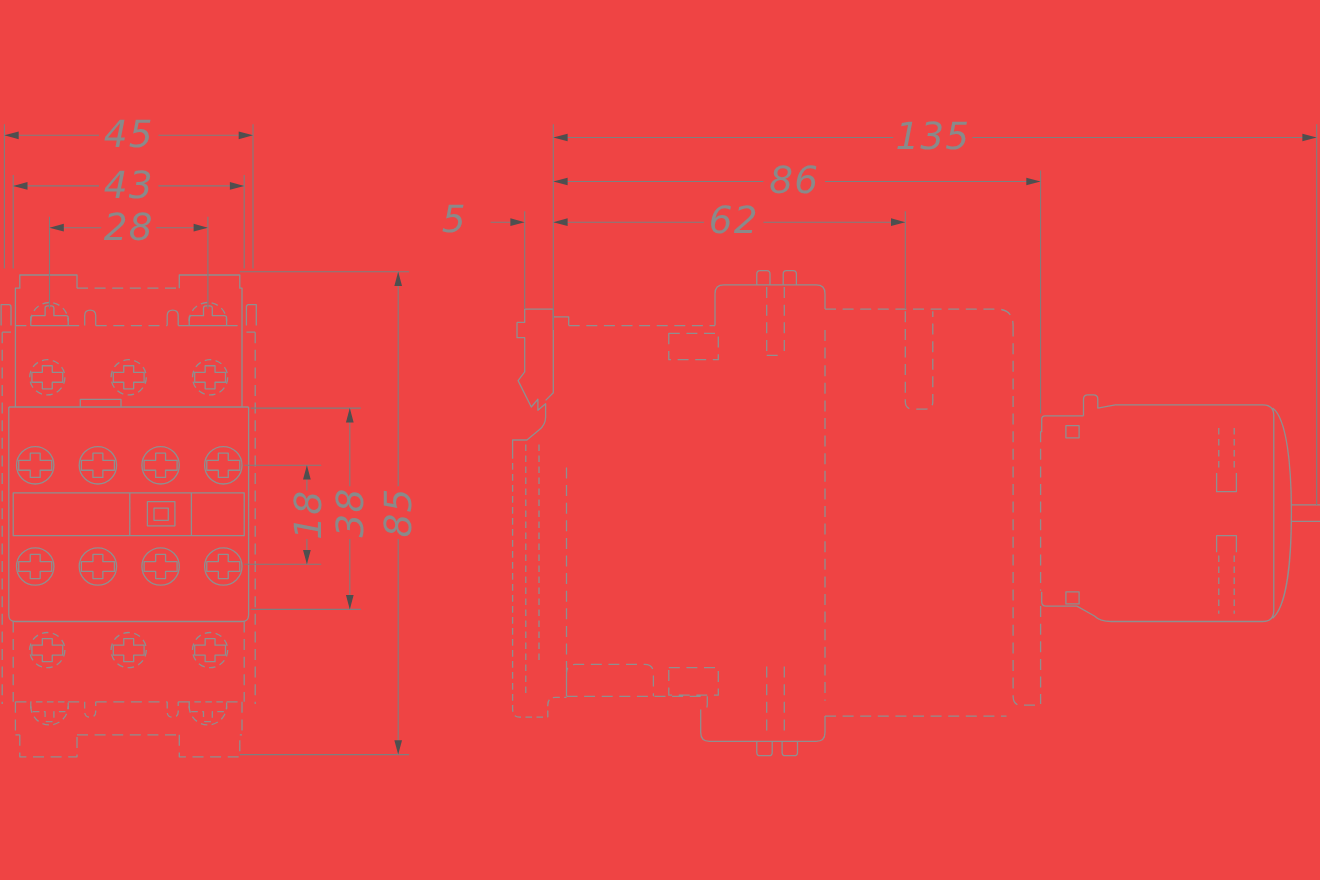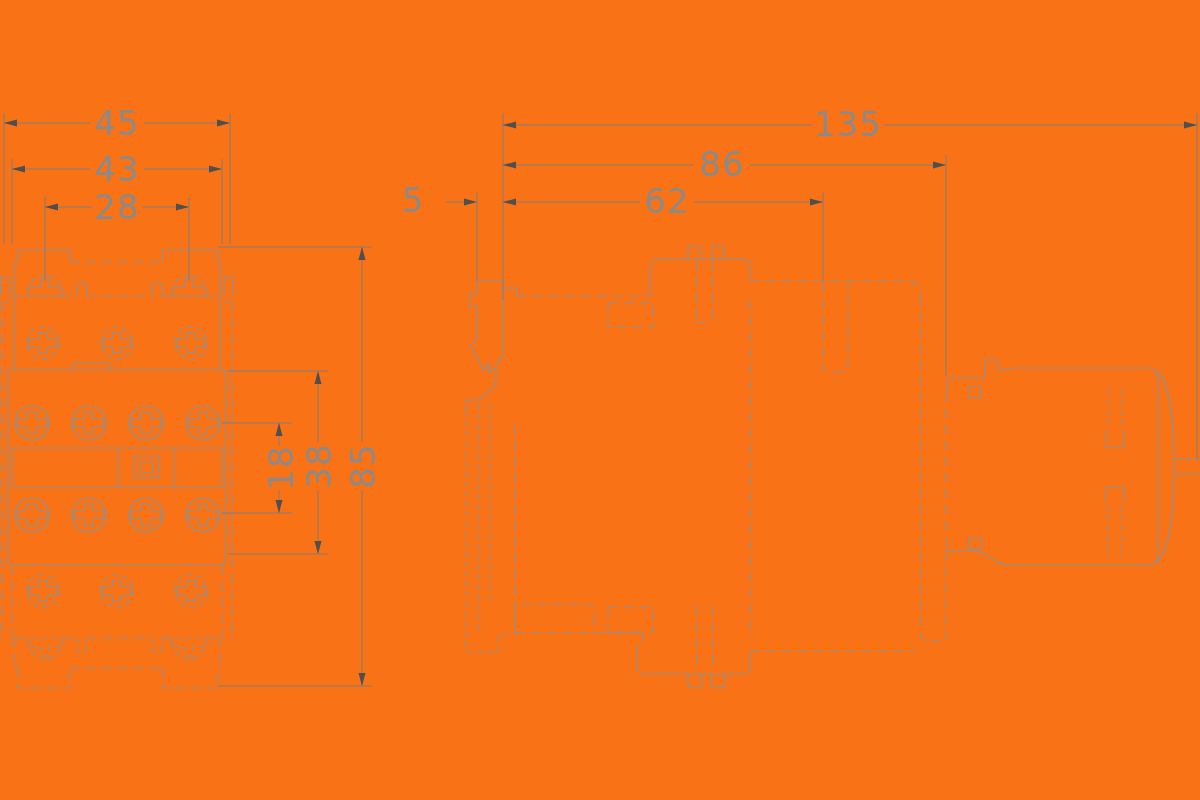--- a/index.html
+++ b/index.html
@@ -1,16 +1,16 @@
 <!DOCTYPE html>
 <html><head>
 <meta charset="utf-8">
 <style>
   html,body{margin:0;padding:0;background:#ffffff;}
-  .stage{width:1200px;height:800px;background:#f97316;position:relative;overflow:hidden;}
+  .stage{width:1200px;height:800px;background:#ef4444;position:relative;overflow:hidden;font-style:italic;}
   svg{display:block;}
   .s{stroke:#8f8f8f;fill:none;stroke-width:1.2;stroke-linecap:butt;stroke-linejoin:round;}
   .d1{stroke-dasharray:10 6;}
   .d2{stroke-dasharray:6 4;}
   .dim{stroke:#7f7f7f;fill:none;stroke-width:1;}
   .arw{fill:#4f4f4f;stroke:none;}
   text{fill:#8a8a8a;font-family:"DejaVu Sans",sans-serif;font-size:34px;letter-spacing:1px;}
   .tmid{text-anchor:middle;dominant-baseline:central;}
 </style>
 </head>

